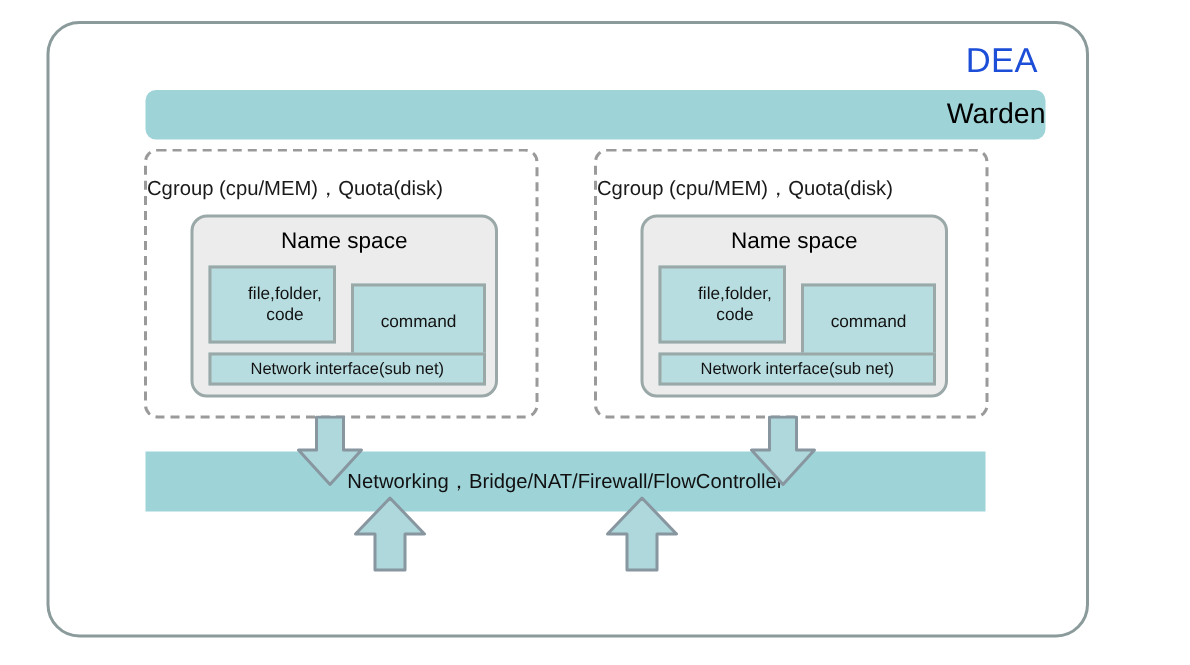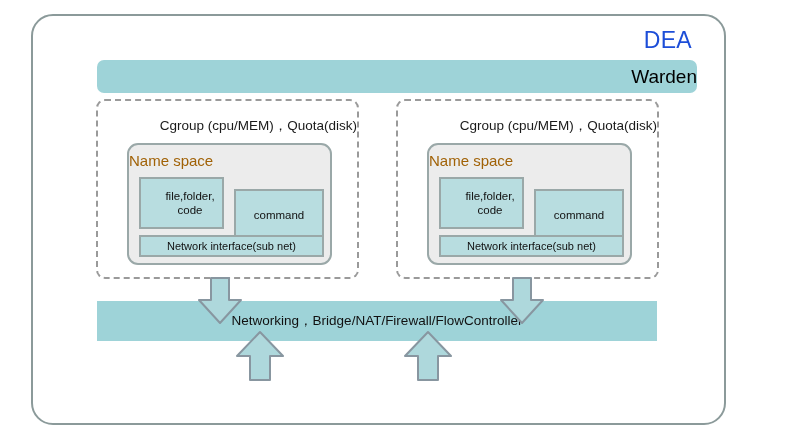--- a/index.html
+++ b/index.html
@@ -69,21 +69,21 @@
     background: #ffffff;
   }
   #cgroup-left  { left: 96px; }
   #cgroup-right { left: 396px; }
 
   .cgroup-label {
     position: absolute;
     top: 16px;
     left: 0;
     width: 100%;
-    text-align: right;
+    text-align: left;
     font-size: 13.5px;
     color: #1a1a1a;
   }
 
   
   .namespace-box {
     position: absolute;
     left: 29px;
     top: 42px;
     width: 205px;
@@ -91,22 +91,23 @@
     background: #ececec;
     border: 2px solid #9aa8a8;
     border-radius: 11px;
     box-sizing: border-box;
   }
   .namespace-title {
     position: absolute;
     top: 7px;
     left: 0;
     width: 100%;
+    text-align: center;
     font-size: 15px;
-    color: #a16207;
+    color: #000000;
   }
 
   
   .cell {
     position: absolute;
     background: #b8dde0;
     border: 2px solid #9aa8a8;
     box-sizing: border-box;
     display: flex;
     align-items: center;

